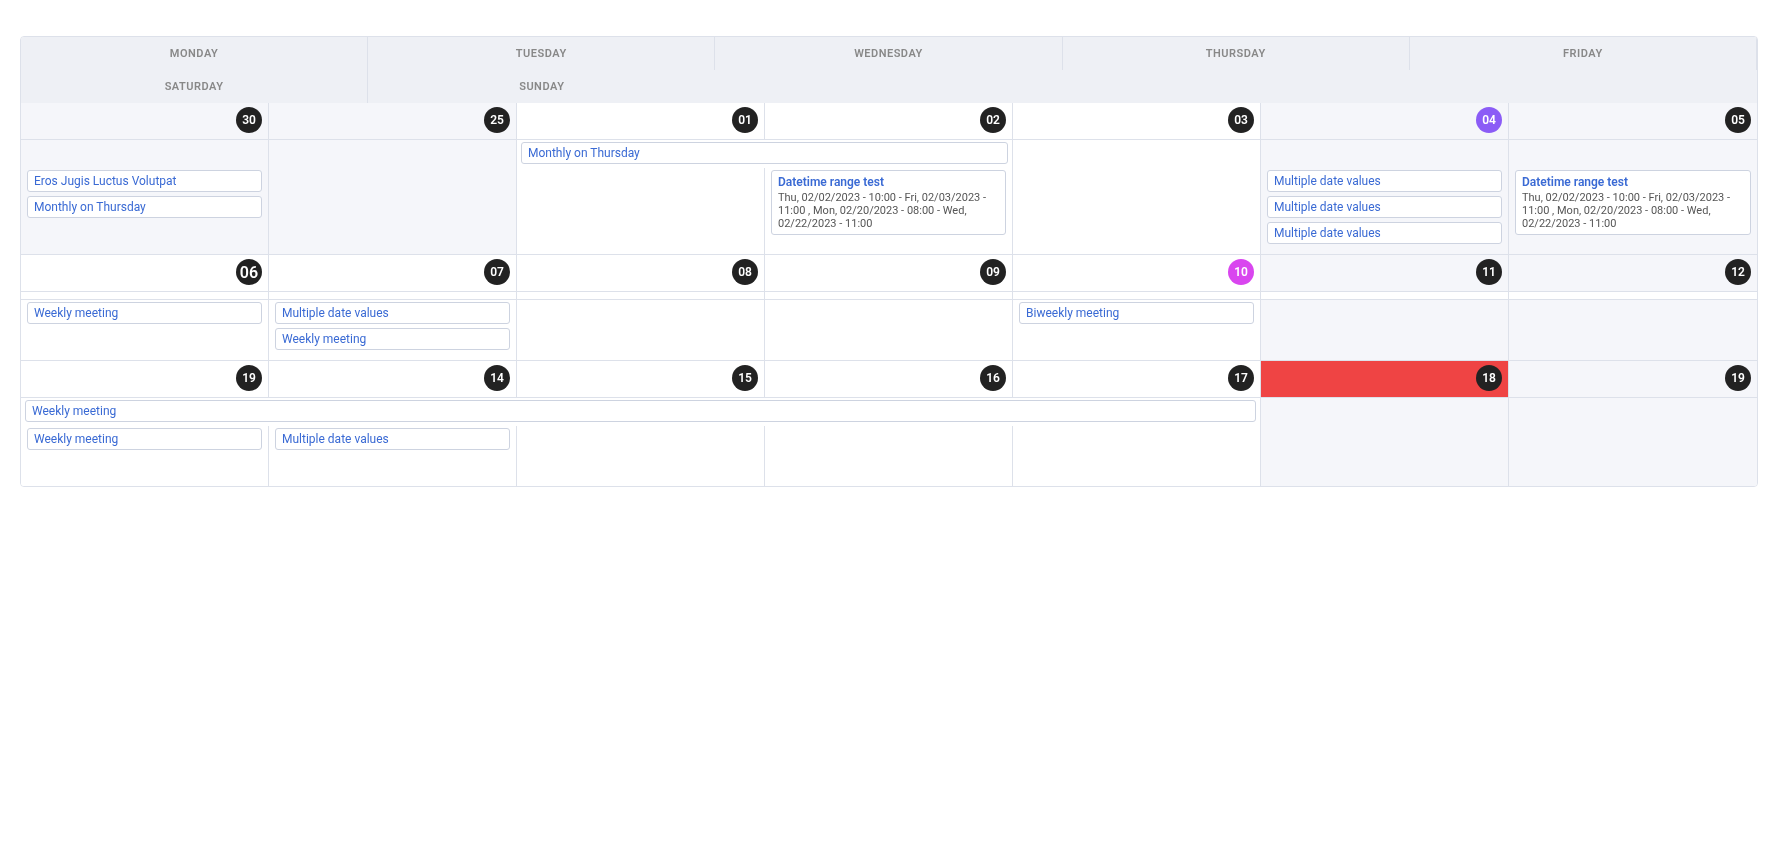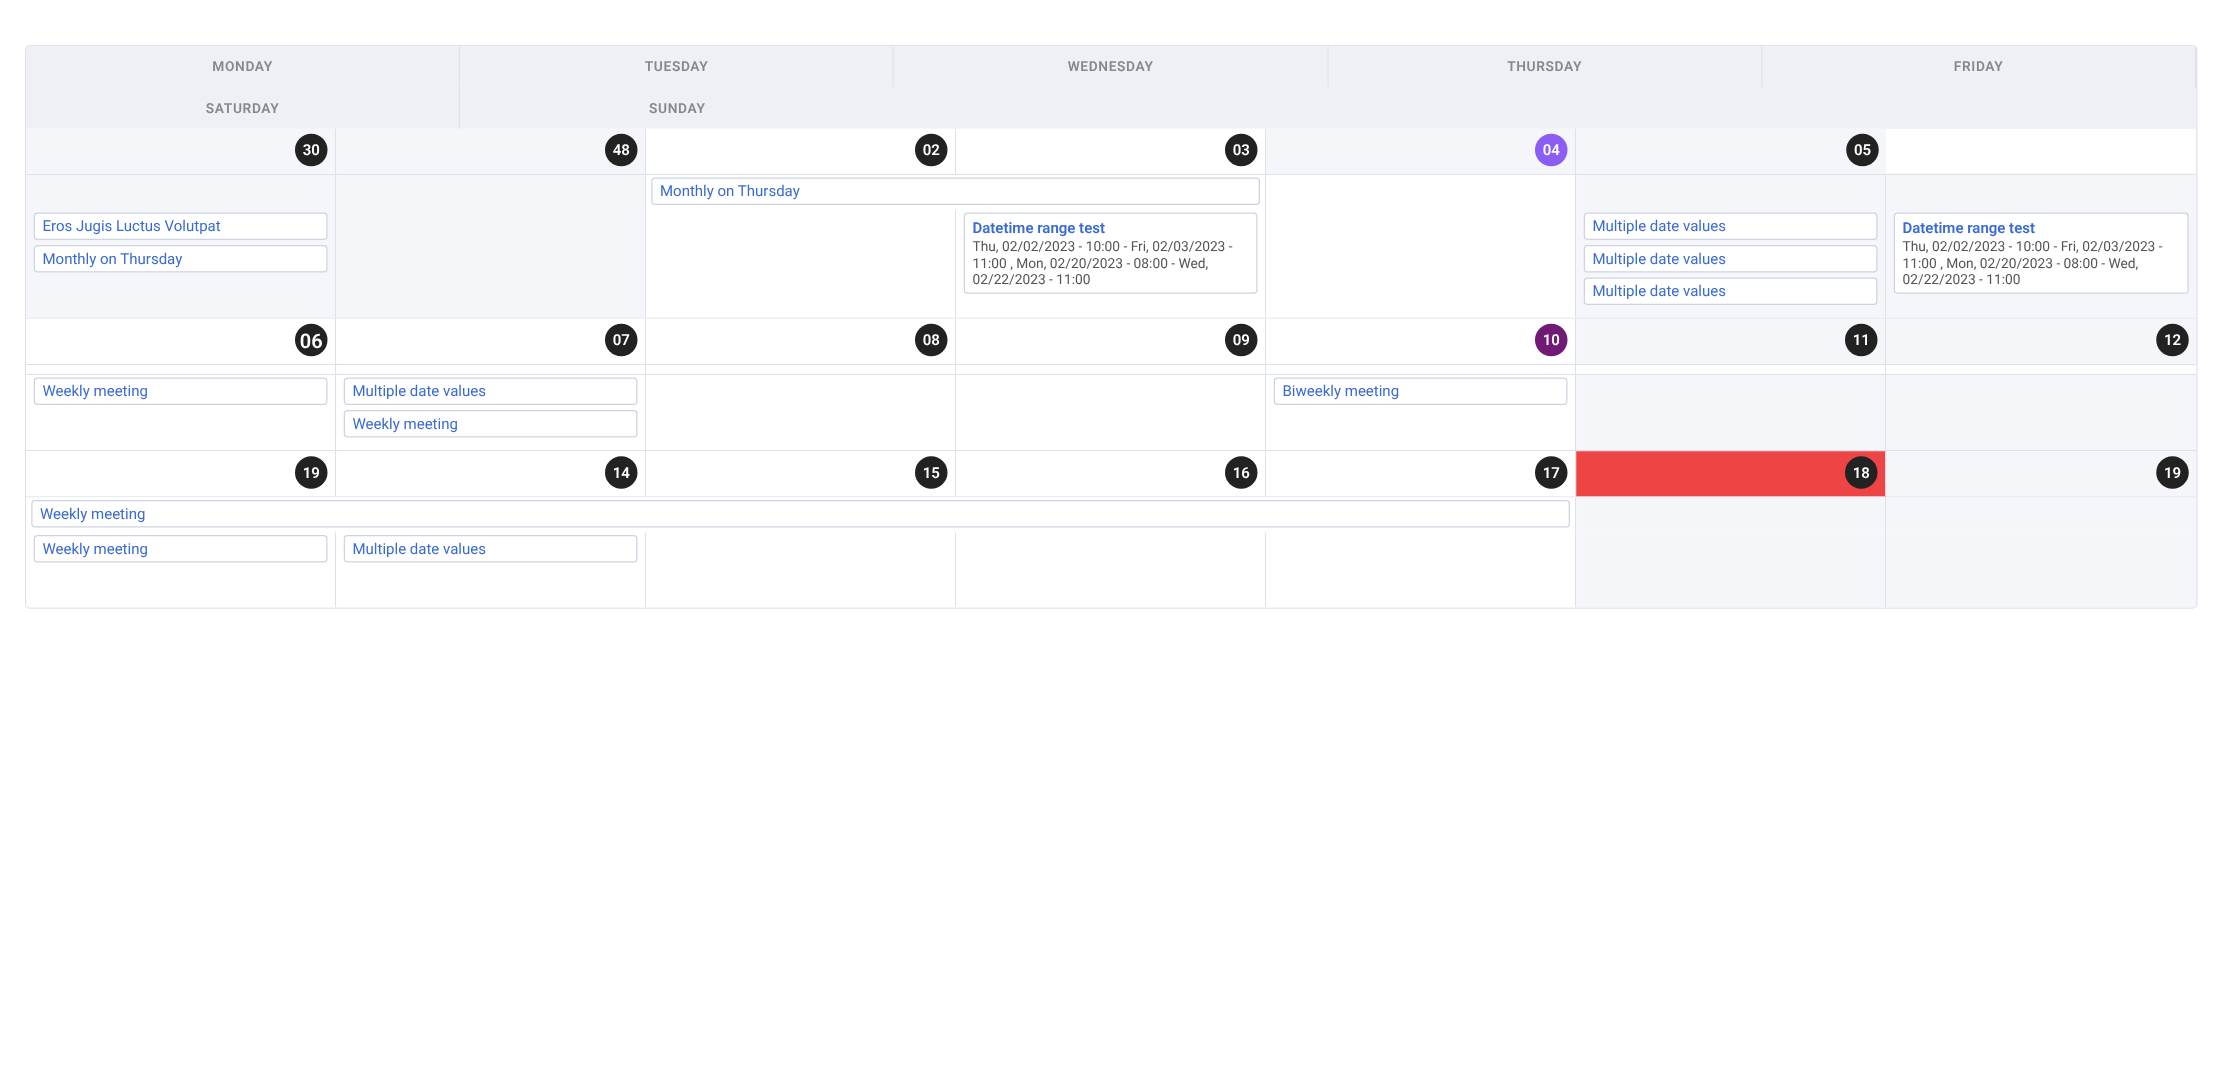--- a/index.html
+++ b/index.html
@@ -55,21 +55,24 @@
         <div class="calendar-header-cell">SATURDAY</div>
         <div class="calendar-header-cell">SUNDAY</div>
       </div>
 
     <div id="cal-body">
         <div style="display: grid; grid-template-columns: repeat(7, 1fr); border-bottom: 1px solid rgb(221, 225, 234);">
           <div style="background: rgb(245, 246, 250); border-right: 1px solid rgb(221, 225, 234); padding: 4px 6px; min-height: 36px; display: flex; justify-content: flex-end; align-items: flex-start;">
             <div style="background: rgb(34, 34, 34); color: rgb(255, 255, 255); border-radius: 50%; width: 26px; height: 26px; display: flex; align-items: center; justify-content: center; font-size: 12px; font-weight: 600;">30</div>
           </div>
           <div style="background: rgb(245, 246, 250); border-right: 1px solid rgb(221, 225, 234); padding: 4px 6px; min-height: 36px; display: flex; justify-content: flex-end; align-items: flex-start;">
-            <div style="background: rgb(34, 34, 34); color: rgb(255, 255, 255); border-radius: 50%; width: 26px; height: 26px; display: flex; align-items: center; justify-content: center; font-size: 12px; font-weight: 600;">48</div>
+            <div style="background: rgb(34, 34, 34); color: rgb(255, 255, 255); border-radius: 50%; width: 26px; height: 26px; display: flex; align-items: center; justify-content: center; font-size: 12px; font-weight: 600;">25</div>
+          </div>
+          <div style="background: rgb(255, 255, 255); border-right: 1px solid rgb(221, 225, 234); padding: 4px 6px; min-height: 36px; display: flex; justify-content: flex-end; align-items: flex-start;">
+            <div style="background: rgb(34, 34, 34); color: rgb(255, 255, 255); border-radius: 50%; width: 26px; height: 26px; display: flex; align-items: center; justify-content: center; font-size: 12px; font-weight: 600;">01</div>
           </div>
           <div style="background: rgb(255, 255, 255); border-right: 1px solid rgb(221, 225, 234); padding: 4px 6px; min-height: 36px; display: flex; justify-content: flex-end; align-items: flex-start;">
             <div style="background: rgb(34, 34, 34); color: rgb(255, 255, 255); border-radius: 50%; width: 26px; height: 26px; display: flex; align-items: center; justify-content: center; font-size: 12px; font-weight: 600;">02</div>
           </div>
           <div style="background: rgb(255, 255, 255); border-right: 1px solid rgb(221, 225, 234); padding: 4px 6px; min-height: 36px; display: flex; justify-content: flex-end; align-items: flex-start;">
             <div style="background: rgb(34, 34, 34); color: rgb(255, 255, 255); border-radius: 50%; width: 26px; height: 26px; display: flex; align-items: center; justify-content: center; font-size: 12px; font-weight: 600;">03</div>
           </div>
           <div style="background: rgb(245, 246, 250); border-right: 1px solid rgb(221, 225, 234); padding: 4px 6px; min-height: 36px; display: flex; justify-content: flex-end; align-items: flex-start;">
             <div style="background: #8b5cf6; color: rgb(255, 255, 255); border-radius: 50%; width: 26px; height: 26px; display: flex; align-items: center; justify-content: center; font-size: 12px; font-weight: 600;">04</div>
           </div>
@@ -120,21 +123,21 @@
           <div style="background: rgb(255, 255, 255); border-right: 1px solid rgb(221, 225, 234); padding: 4px 6px; min-height: 36px; display: flex; justify-content: flex-end; align-items: flex-start;">
             <div style="background: rgb(34, 34, 34); color: rgb(255, 255, 255); border-radius: 50%; width: 26px; height: 26px; display: flex; align-items: center; justify-content: center; font-size: 12px; font-weight: 600;">07</div>
           </div>
           <div style="background: rgb(255, 255, 255); border-right: 1px solid rgb(221, 225, 234); padding: 4px 6px; min-height: 36px; display: flex; justify-content: flex-end; align-items: flex-start;">
             <div style="background: rgb(34, 34, 34); color: rgb(255, 255, 255); border-radius: 50%; width: 26px; height: 26px; display: flex; align-items: center; justify-content: center; font-size: 12px; font-weight: 600;">08</div>
           </div>
           <div style="background: rgb(255, 255, 255); border-right: 1px solid rgb(221, 225, 234); padding: 4px 6px; min-height: 36px; display: flex; justify-content: flex-end; align-items: flex-start;">
             <div style="background: rgb(34, 34, 34); color: rgb(255, 255, 255); border-radius: 50%; width: 26px; height: 26px; display: flex; align-items: center; justify-content: center; font-size: 12px; font-weight: 600;">09</div>
           </div>
           <div style="background: rgb(255, 255, 255); border-right: 1px solid rgb(221, 225, 234); padding: 4px 6px; min-height: 36px; display: flex; justify-content: flex-end; align-items: flex-start;">
-            <div style="background: #701a75; color: rgb(255, 255, 255); border-radius: 50%; width: 26px; height: 26px; display: flex; align-items: center; justify-content: center; font-size: 12px; font-weight: 600; margin-left: 36px;">10</div>
+            <div style="background: #d946ef; color: rgb(255, 255, 255); border-radius: 50%; width: 26px; height: 26px; display: flex; align-items: center; justify-content: center; font-size: 12px; font-weight: 600; margin-left: 36px;">10</div>
           </div>
           <div style="background: rgb(245, 246, 250); border-right: 1px solid rgb(221, 225, 234); padding: 4px 6px; min-height: 36px; display: flex; justify-content: flex-end; align-items: flex-start;">
             <div style="background: rgb(34, 34, 34); color: rgb(255, 255, 255); border-radius: 50%; width: 26px; height: 26px; display: flex; align-items: center; justify-content: center; font-size: 12px; font-weight: 600;">11</div>
           </div>
           <div style="background: rgb(245, 246, 250); border-right: none; padding: 4px 6px; min-height: 36px; display: flex; justify-content: flex-end; align-items: flex-start;">
             <div style="background: rgb(34, 34, 34); color: rgb(255, 255, 255); border-radius: 50%; width: 26px; height: 26px; display: flex; align-items: center; justify-content: center; font-size: 12px; font-weight: 600;">12</div>
           </div>
         </div>
         <div style="height: 8px; background: rgb(255, 255, 255); border-bottom: 1px solid rgb(221, 225, 234); display: grid; grid-template-columns: repeat(7, 1fr);">
           <div style="border-right: 1px solid rgb(221, 225, 234); background: rgb(255, 255, 255);"></div>

